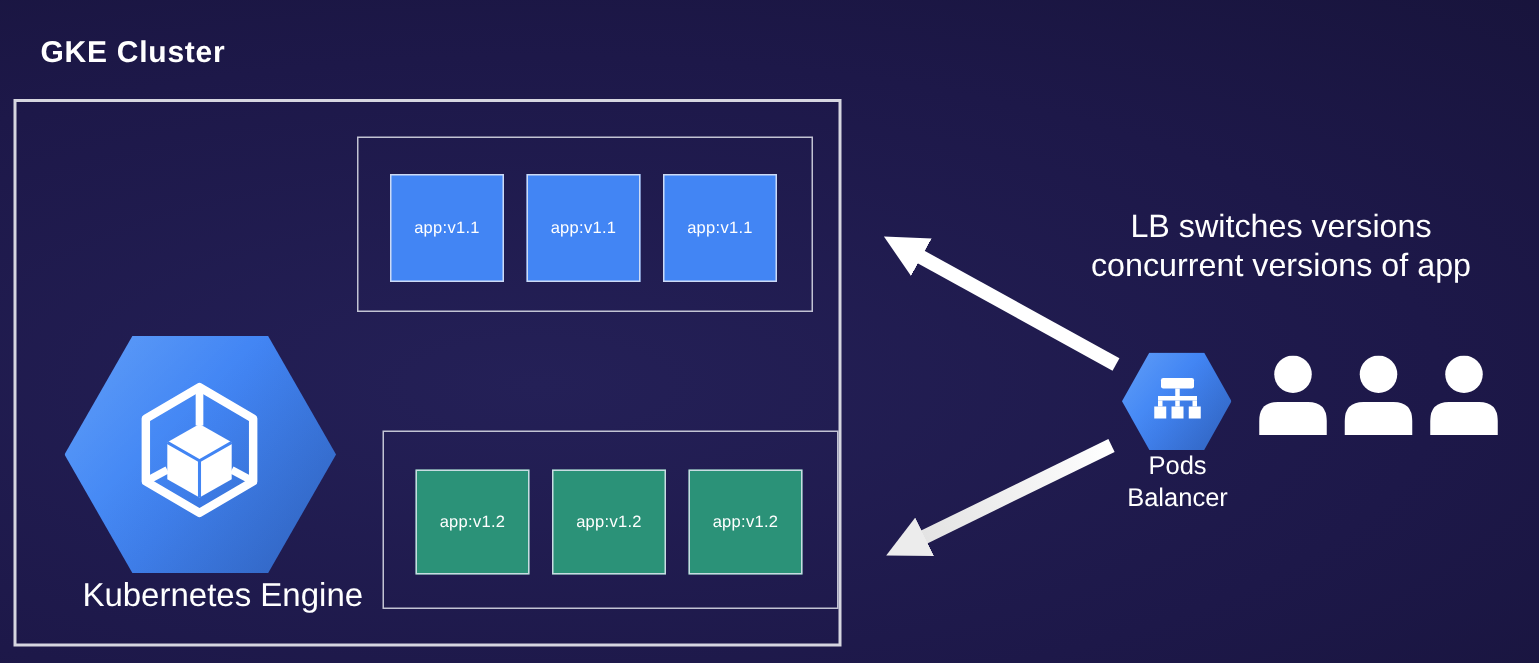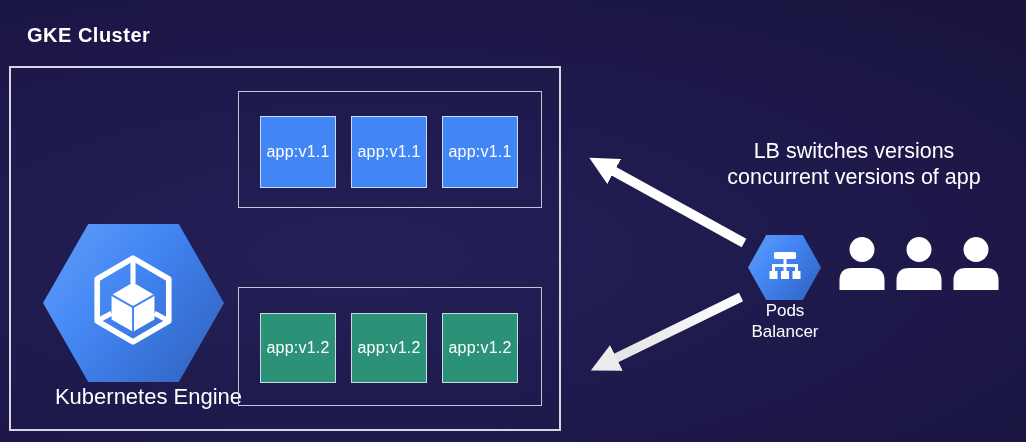--- a/index.html
+++ b/index.html
@@ -49,21 +49,21 @@
   .pod-group{
     position:absolute;left:238px;width:304px;
     border:1.5px solid rgba(212,214,226,.9);box-sizing:border-box;
   }
   .group-top{top:91px;height:117px;}
   .group-bottom{top:287px;height:119px;}
   .pod{
     position:absolute;width:76px;box-sizing:border-box;
     border:1.5px solid rgba(228,233,245,.85);
     display:flex;align-items:center;justify-content:center;
-    font-size:16px;letter-spacing:.2px;color:#fff;
+    font-size:11px;letter-spacing:.2px;color:#fff;
   }
   .group-top .pod{top:24px;height:72px;background:var(--pod-blue,#4285f4);}
   .group-bottom .pod{top:25px;height:70px;background:var(--pod-green,#2b9278);}
   .pod.p0{left:21px;}.pod.p1{left:112px;}.pod.p2{left:203px;}
   .pods-label{
     position:absolute;left:238px;top:240px;width:304px;
     text-align:center;font-size:18px;
   }
   
   .caption{
@@ -98,21 +98,21 @@
     </div>
     <div class="gke-label">Kubernetes Engine</div>
 
     <div class="pod-group group-top" style="position:absolute;left:227px;top:23px;">
       <div class="pod p0">app:v1.1</div>
       <div class="pod p1">app:v1.1</div>
       <div class="pod p2">app:v1.1</div>
     </div>
 
 
-    <div class="pod-group group-bottom" style="position:absolute;left:227px;top:219px;">
+    <div class="pod-group group-bottom" style="position:absolute;left:244px;top:219px;">
       <div class="pod p0">app:v1.2</div>
       <div class="pod p1">app:v1.2</div>
       <div class="pod p2">app:v1.2</div>
     </div>
   </div>
 
   <svg class="arrows" width="1026" height="442" viewBox="0 0 1026 442">
     <defs>
       <marker id="headW" markerUnits="strokeWidth" viewBox="0 0 4 4" refX="1" refY="2" markerWidth="3" markerHeight="3" orient="auto">
         <path d="M0,0 L4,2 L0,4 Z" fill="#ffffff"></path>

